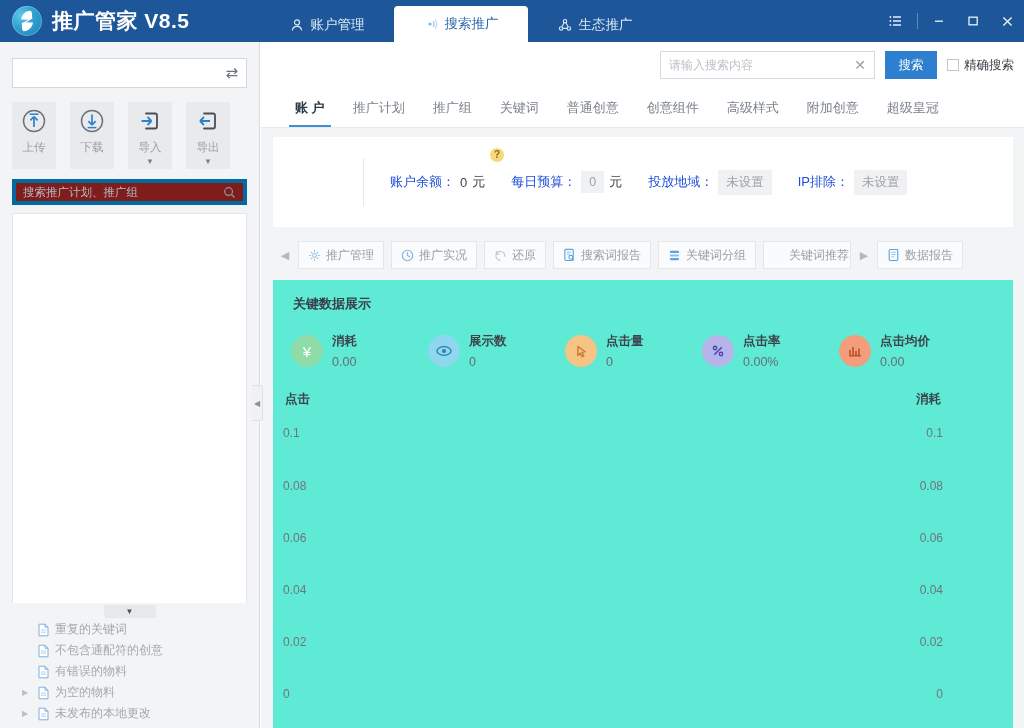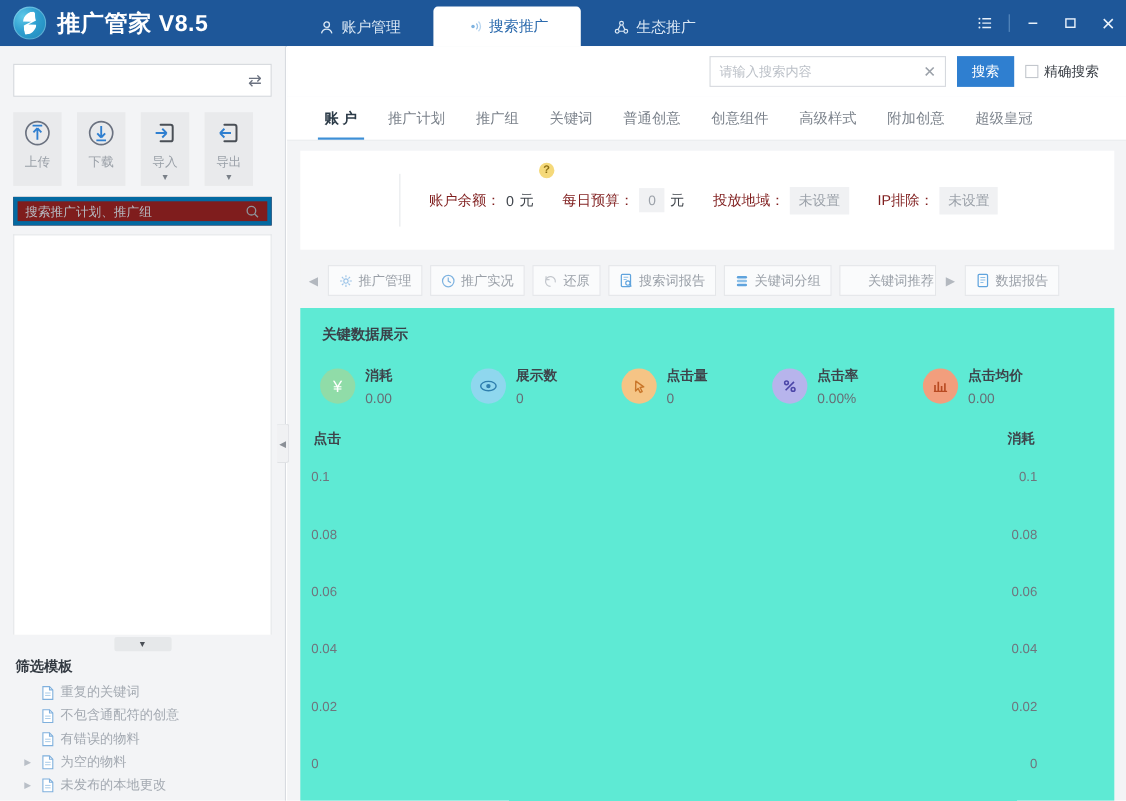--- a/index.html
+++ b/index.html
@@ -127,21 +127,21 @@
 
   
   .main {
     position: absolute; left: 261px; top: 42px; width: 763px; height: 686px;
     background: #f3f4f6;
   }
   .topsearch {
     position: absolute; right: 0; top: 0; height: 46px; width: 763px;
     background: #ffffff;
     display: flex; align-items: center; justify-content: flex-end;
-    padding-right: 25px; gap: 10px;
+    padding-right: 10px; gap: 10px;
   }
   .searchbox {
     width: 215px; height: 28px; border: 1px solid #d6d9de; background: #fff;
     display: flex; align-items: center; padding: 0 8px;
   }
   .searchbox .ph { flex: 1; font-size: 12px; color: #bcc1c8; }
   .searchbox .clr { color: #9ba1a9; font-size: 14px; }
   .searchbtn {
     width: 52px; height: 28px; background: #2f7fd0; color: #fff;
     font-size: 12.5px; display: flex; align-items: center; justify-content: center;
@@ -170,21 +170,21 @@
     display: flex; align-items: center;
   }
   .acctcard .vline {
     width: 1px; height: 48px; background: #e6e8eb; margin-left: 90px;
   }
   .acctfields {
     flex: 1; display: flex; align-items: center; gap: 26px;
     padding-left: 26px; position: relative;
   }
   .afield { display: flex; align-items: center; gap: 5px; font-size: 13px; color: #41464d; white-space: nowrap; }
-  .afield .lbl { color: #7f1d1d; }
+  .afield .lbl { color: #1d4ed8; }
   .afield .val { color: #41464d; }
   .afield .boxval {
     background: #f0f1f3; color: #9ba1a9; padding: 4px 8px; min-width: 22px;
     text-align: center; font-size: 12.5px;
   }
   .afield .boxval.wide { min-width: 46px; }
   .qmark {
     position: absolute; left: 126px; top: -22px;
     width: 14px; height: 14px; border-radius: 50%;
     background: #f5d97a; color: #8a6d12; font-size: 10px; font-weight: bold;
@@ -363,21 +363,20 @@
       <path d="M9.2 9.2l3.2 3.2" stroke="#8f949b" stroke-width="1.3"></path>
     </svg>
   </div>
 
   <div class="tree"></div>
 
   <div class="collapse-handle">
     <div class="pill">▼</div>
   </div>
 
-  <div class="filter-head">筛选模板</div>
 
   <div class="filter-list">
     <div class="filter-item">
       <span class="exp"></span>
       <svg class="doc-icon" width="13" height="14" viewBox="0 0 13 14">
         <path d="M2 1.2h6l3 3v8.6H2z" fill="#ffffff" stroke="#7fb0dd" stroke-width="1"></path>
         <path d="M8 1.2v3h3" fill="none" stroke="#7fb0dd" stroke-width="1"></path>
         <path d="M4 7h5M4 9.2h5" stroke="#a9cbe8" stroke-width=".9"></path>
       </svg>
       <span>重复的关键词</span>

